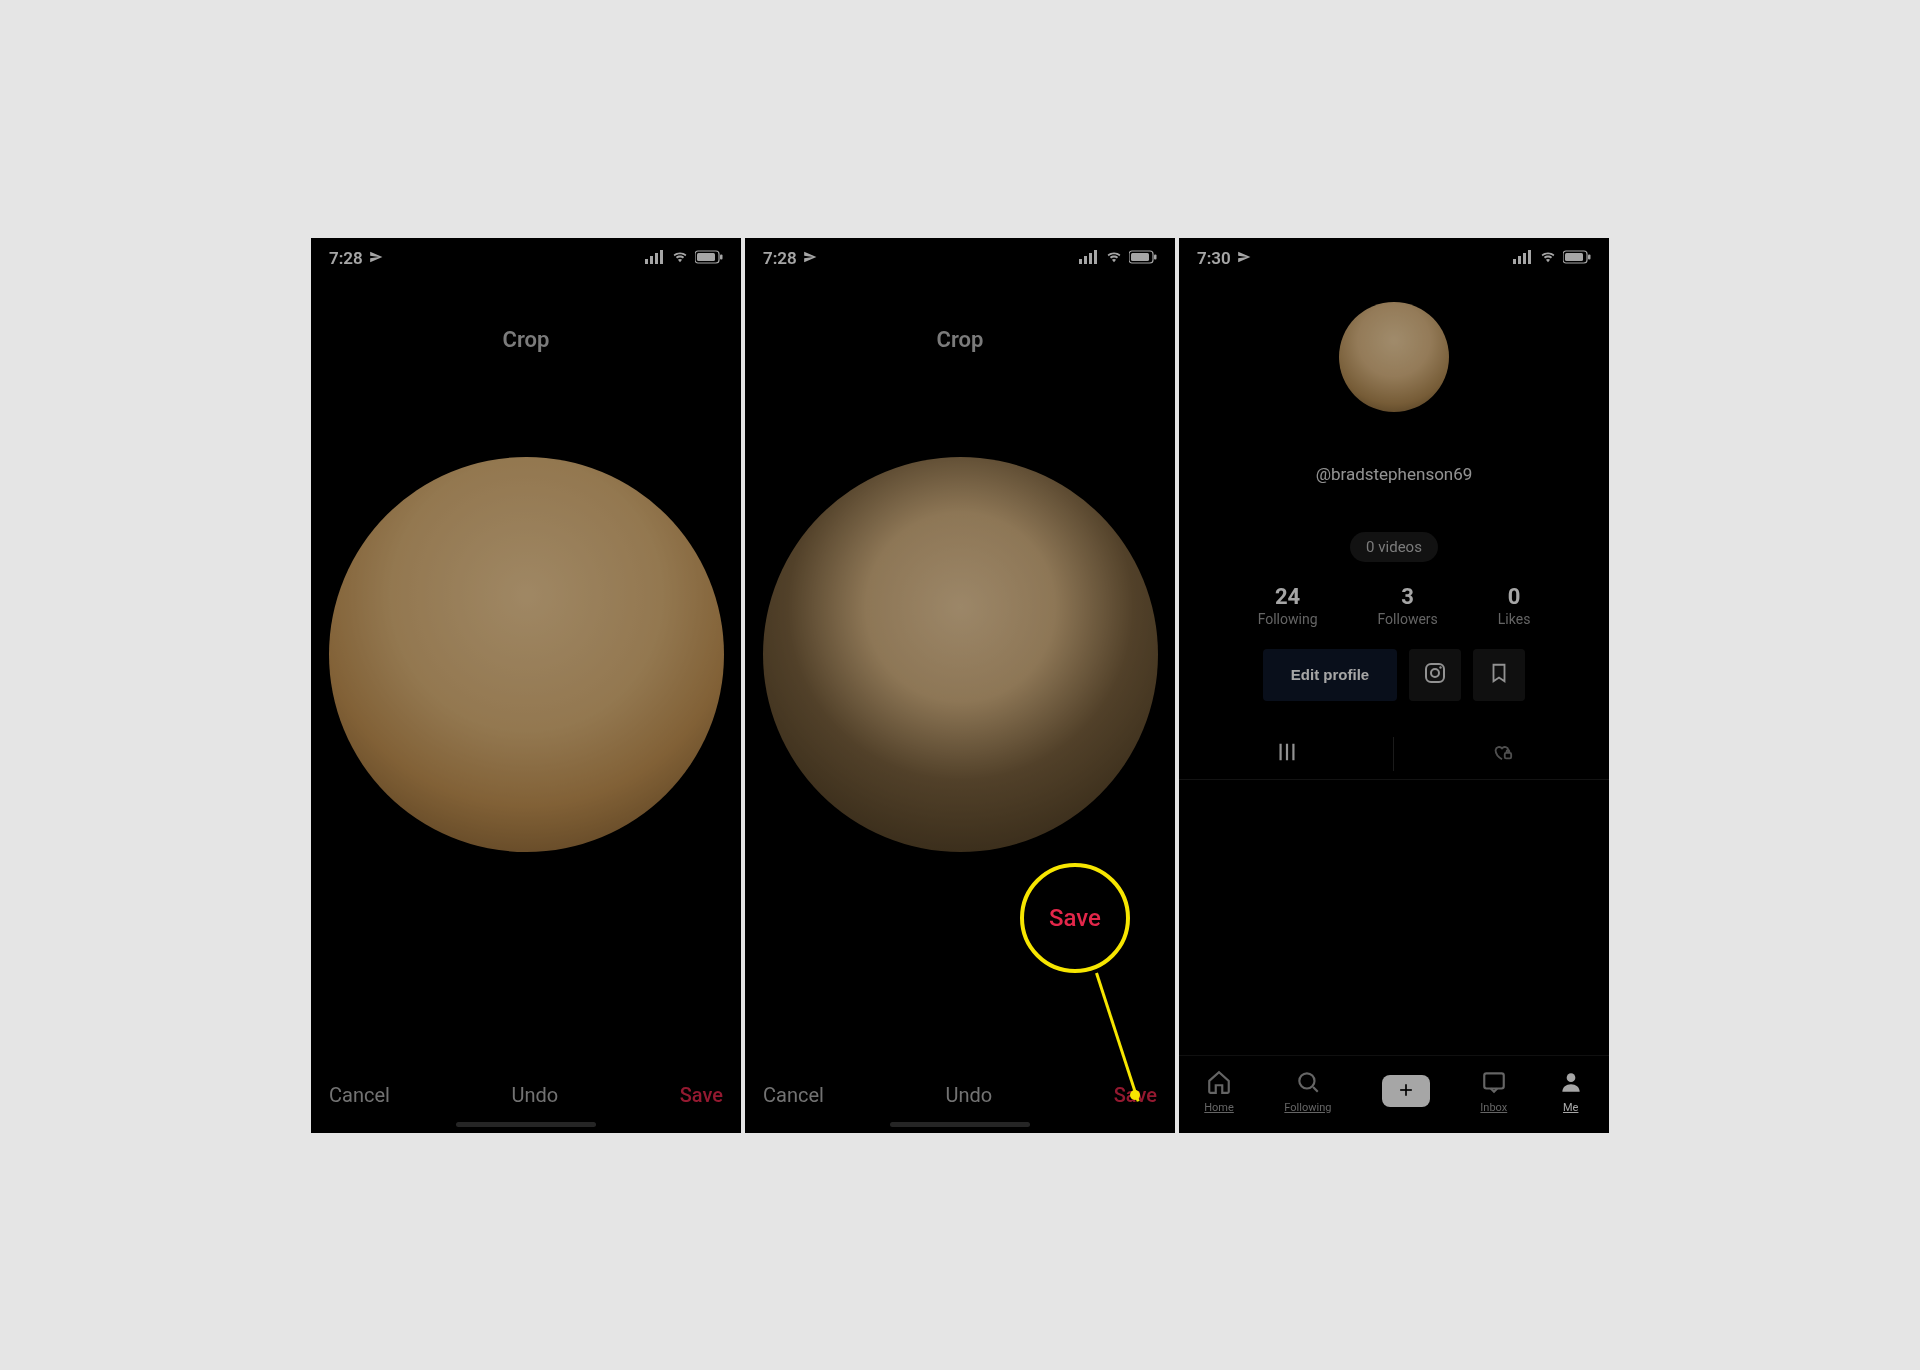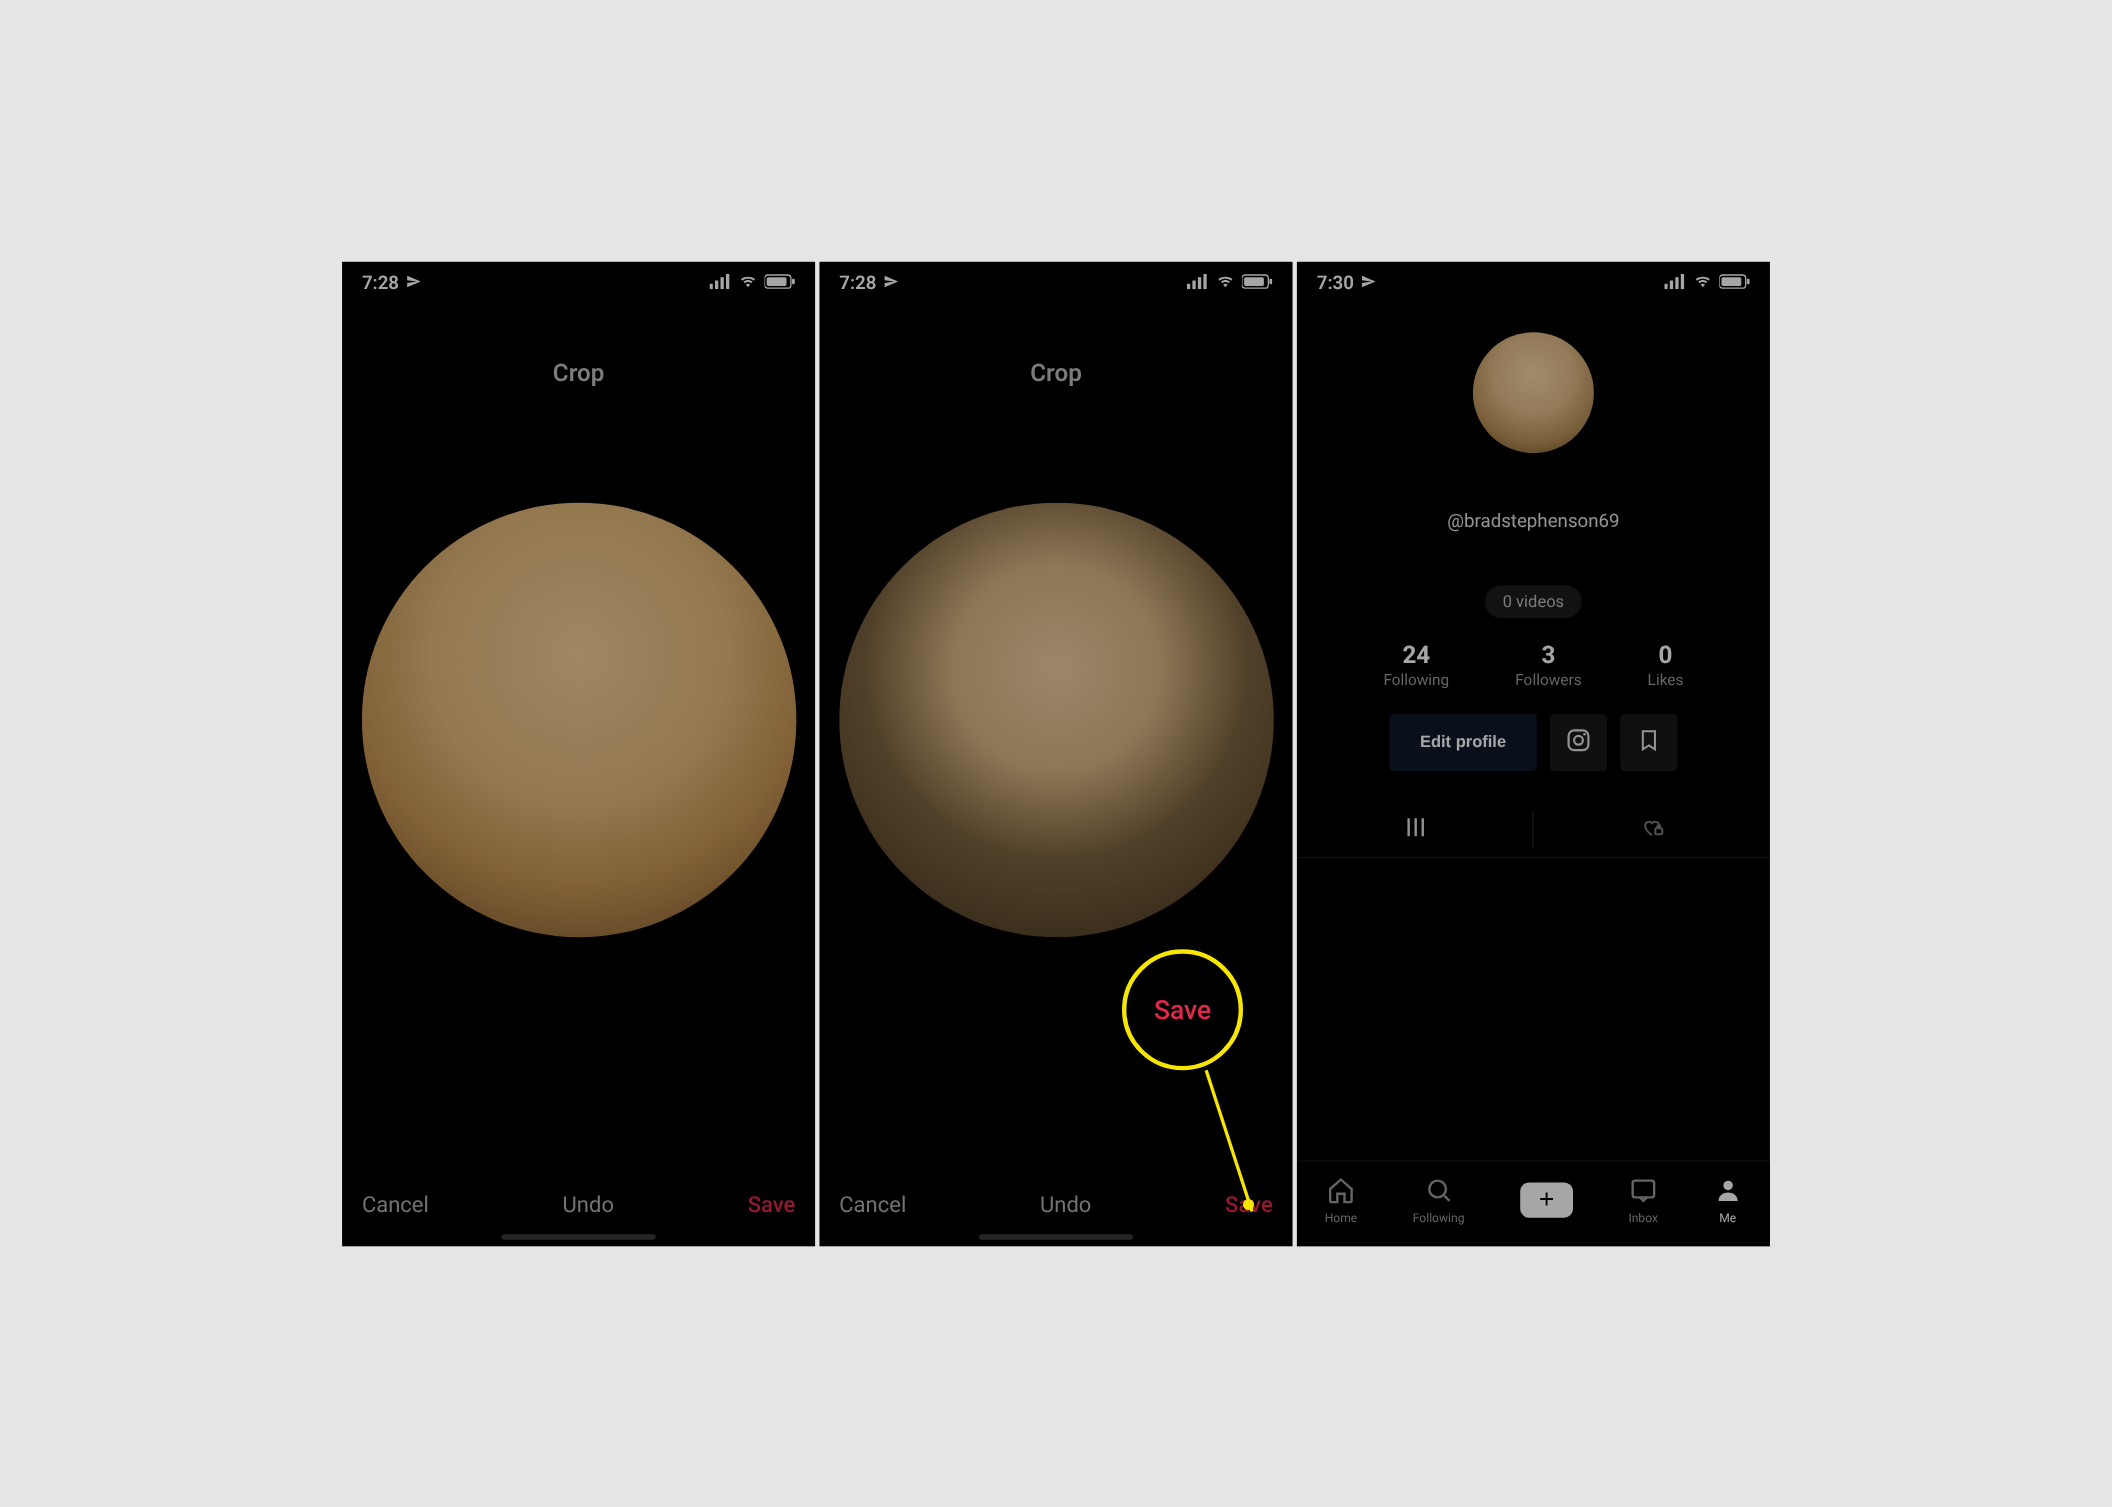--- a/index.html
+++ b/index.html
@@ -230,21 +230,21 @@
     position:absolute;
     bottom:0;left:0;right:0;
     height:78px;
     background:#000;
     border-top:1px solid #1a1a1a;
     display:flex;
     align-items:center;
     justify-content:space-around;
     padding-bottom:6px;
   }
-  .nav-item {display:flex;flex-direction:column;align-items:center;gap:3px;font-size:11px;color:#9b9b9b;}
+  .nav-item {display:flex;flex-direction:column;align-items:center;gap:3px;font-size:11px;color:#9b9b9b;text-decoration:underline;}
   .nav-item.active{color:#fff;}
   .create-btn {
     width:48px;height:32px;border-radius:8px;
     background:#fff;
     position:relative;
     display:flex;align-items:center;justify-content:center;
   }
   .create-btn::before{content:"";position:absolute;left:-4px;top:0;bottom:0;width:12px;background:#22d6e8;border-radius:8px 0 0 8px;z-index:-1;}
   .create-btn::after{content:"";position:absolute;right:-4px;top:0;bottom:0;width:12px;background:#e8274c;border-radius:0 8px 8px 0;z-index:-1;}
 

